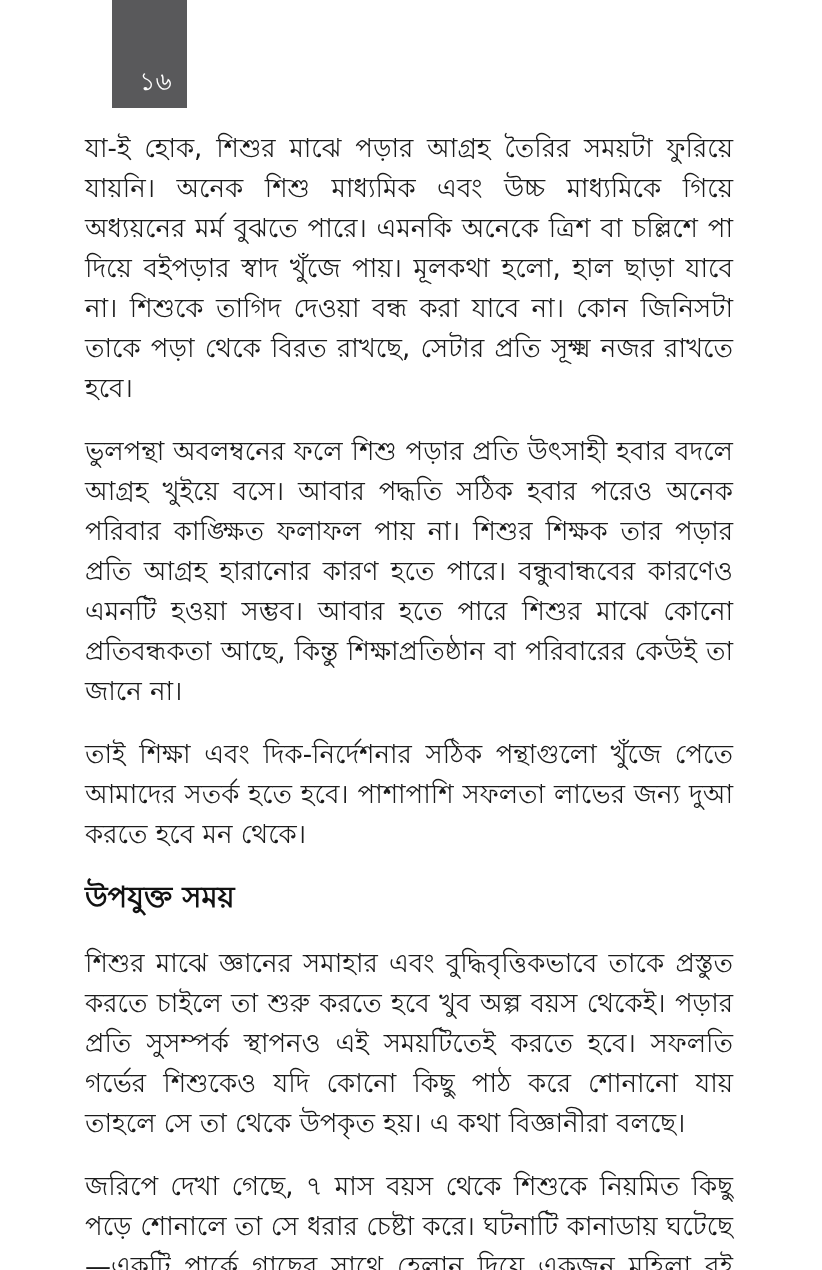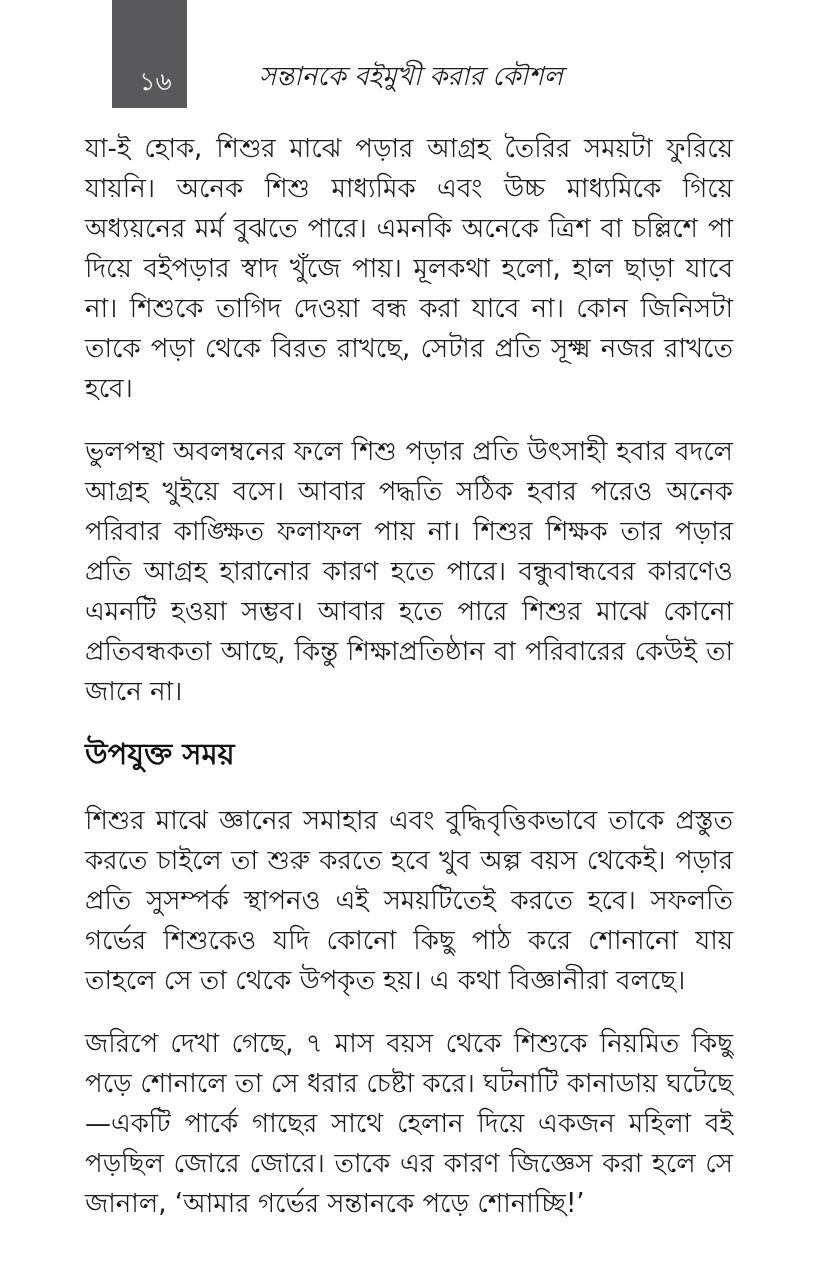--- a/index.html
+++ b/index.html
@@ -72,28 +72,28 @@
 </style>
 </head>
 <body>
 
 <div class="page">
 
   <div class="page-number-box">
     <span class="page-number">১৬</span>
   </div>
 
-  <div class="running-title">সন্তানকে বইমুখী করার কৌশল</div>
 
   <div class="content">
 
     <p>যা-ই হোক, শিশুর মাঝে পড়ার আগ্রহ তৈরির সময়টা ফুরিয়ে যায়নি। অনেক শিশু মাধ্যমিক এবং উচ্চ মাধ্যমিকে গিয়ে অধ্যয়নের মর্ম বুঝতে পারে। এমনকি অনেকে ত্রিশ বা চল্লিশে পা দিয়ে বইপড়ার স্বাদ খুঁজে পায়। মূলকথা হলো, হাল ছাড়া যাবে না। শিশুকে তাগিদ দেওয়া বন্ধ করা যাবে না। কোন জিনিসটা তাকে পড়া থেকে বিরত রাখছে, সেটার প্রতি সূক্ষ্ম নজর রাখতে হবে।</p>
 
     <p>ভুলপন্থা অবলম্বনের ফলে শিশু পড়ার প্রতি উৎসাহী হবার বদলে আগ্রহ খুইয়ে বসে। আবার পদ্ধতি সঠিক হবার পরেও অনেক পরিবার কাঙ্ক্ষিত ফলাফল পায় না। শিশুর শিক্ষক তার পড়ার প্রতি আগ্রহ হারানোর কারণ হতে পারে। বন্ধুবান্ধবের কারণেও এমনটি হওয়া সম্ভব। আবার হতে পারে শিশুর মাঝে কোনো প্রতিবন্ধকতা আছে, কিন্তু শিক্ষাপ্রতিষ্ঠান বা পরিবারের কেউই তা জানে না।</p>
 
+    <p>তাই শিক্ষা এবং দিক-নির্দেশনার সঠিক পন্থাগুলো খুঁজে পেতে আমাদের সতর্ক হতে হবে। পাশাপাশি সফলতা লাভের জন্য দুআ করতে হবে মন থেকে।</p>
 
     <div class="section-heading">উপযুক্ত সময়</div>
 
     <p>শিশুর মাঝে জ্ঞানের সমাহার এবং বুদ্ধিবৃত্তিকভাবে তাকে প্রস্তুত করতে চাইলে তা শুরু করতে হবে খুব অল্প বয়স থেকেই। পড়ার প্রতি সুসম্পর্ক স্থাপনও এই সময়টিতেই করতে হবে। সফলতি গর্ভের শিশুকেও যদি কোনো কিছু পাঠ করে শোনানো যায় তাহলে সে তা থেকে উপকৃত হয়। এ কথা বিজ্ঞানীরা বলছে।</p>
 
     <p>জরিপে দেখা গেছে, ৭ মাস বয়স থেকে শিশুকে নিয়মিত কিছু পড়ে শোনালে তা সে ধরার চেষ্টা করে। ঘটনাটি কানাডায় ঘটেছে—একটি পার্কে গাছের সাথে হেলান দিয়ে একজন মহিলা বই পড়ছিল জোরে জোরে। তাকে এর কারণ জিজ্ঞেস করা হলে সে জানাল, ‘আমার গর্ভের সন্তানকে পড়ে শোনাচ্ছি!’</p>
 
   </div>
 
 </div>

